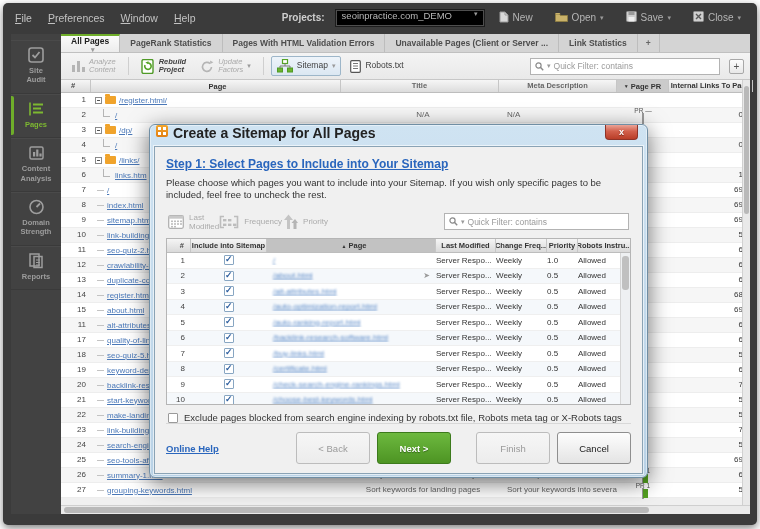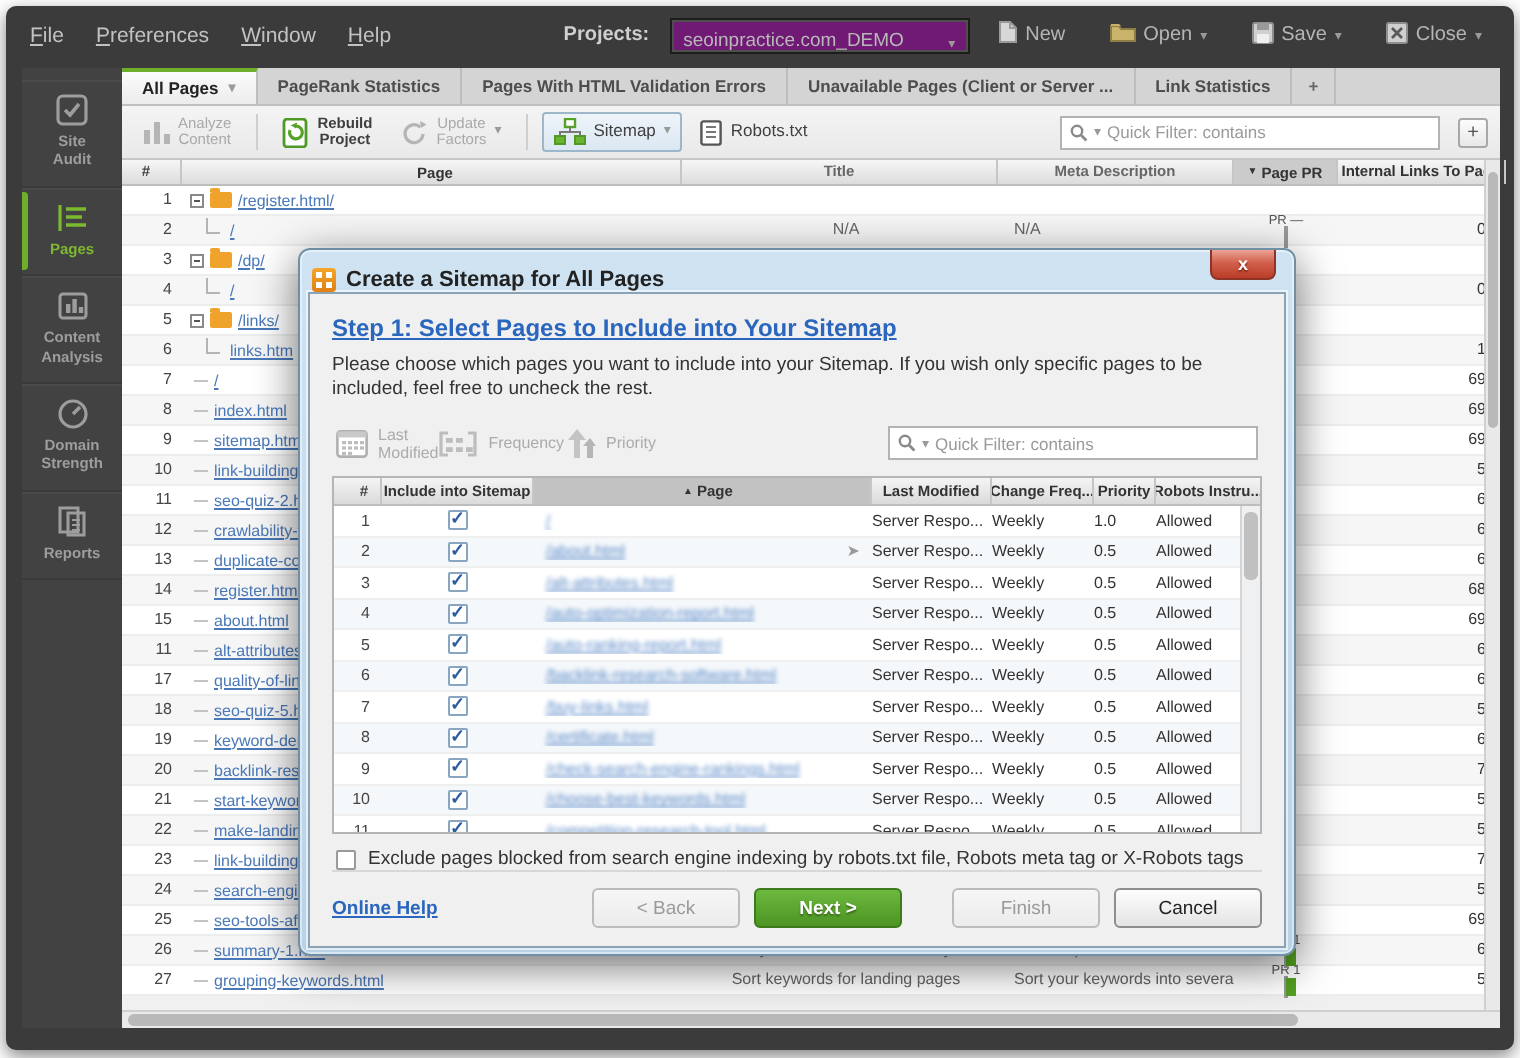--- a/index.html
+++ b/index.html
@@ -5,46 +5,46 @@
   * { margin:0; padding:0; box-sizing:border-box; }
   html,body { width:760px; height:529px; background:#fff; font-family:"Liberation Sans",sans-serif; overflow:hidden; }
   .window { position:relative; margin:3px; width:754px; height:522px; background:#3b3b3b; border-radius:5px; box-shadow:0 3px 9px rgba(0,0,0,.5); overflow:hidden; }
 
   
   .menubar { height:29px; display:flex; align-items:center; padding:0 12px; color:#c2c2c2; font-size:10.5px; }
   .menu-item { margin-right:16px; cursor:default; }
   .menu-item u { text-decoration:underline; }
   .mb-right { margin-left:auto; display:flex; align-items:center; gap:10px; }
   .projects-label { color:#cfcfcf; font-weight:bold; font-size:10px; }
-  .project-select { width:150px; height:18px; background:#701a75; border:1px solid #1c1c1c; box-shadow:0 0 0 1px #4e4e4e inset; color:#b8b8b8; font-size:9.5px; display:flex; align-items:flex-end; padding:0 6px; }
+  .project-select { width:150px; height:18px; background:#000000; border:1px solid #1c1c1c; box-shadow:0 0 0 1px #4e4e4e inset; color:#b8b8b8; font-size:9.5px; display:flex; align-items:flex-start; padding:0 6px; }
   .project-select .caret { margin-left:auto; }
   .action-btn { display:flex; align-items:center; gap:4px; color:#b5b5b5; font-size:10px; padding:2px 4px; }
   .caret { font-size:7px; color:#9a9a9a; }
 
   
   .main { position:absolute; top:31px; left:8px; right:7px; bottom:11px; display:flex; }
   .sidebar { width:50px; background:#424242; display:flex; flex-direction:column; padding-top:6px; }
   .side-item { position:relative; padding:7px 1px 8px; text-align:center; color:#9d9d9d; font-size:7.5px; font-weight:bold; line-height:1.25; border-bottom:1px solid #3a3a3a; box-shadow:0 1px 0 #4a4a4a inset; }
   .side-item svg { display:block; margin:0 auto 3px; }
   .side-item.active { color:#7db831; }
   .side-item.active .abar { position:absolute; left:0; top:2px; bottom:2px; width:3px; background:#6fae2a; border-radius:0 2px 2px 0; }
   .content { flex:1; min-width:0; background:#f0f0f0; display:flex; flex-direction:column; position:relative; }
 
   
   .tabbar { height:19px; background:#d4d4d4; display:flex; align-items:stretch; border-bottom:1px solid #c0c0c0; font-size:8.5px; color:#4d4d4d; }
   .tab { display:flex; align-items:center; padding:0 10px; border-right:1px solid #bdbdbd; font-weight:bold; white-space:nowrap; overflow:hidden; }
-  .tab.active { background:linear-gradient(#fbfbfb,#ececec); border-top:2px solid #6fae2a; color:#222; }
+  .tab.active { background:linear-gradient(#fbfbfb,#ececec); border-top:2px solid #6fae2a; color:#222;flex-direction:column; }
   .tab.add { font-weight:bold; color:#666; padding:0 8px; }
   .tab .caret { margin-left:5px; }
 
   
   .toolbar { height:27px; background:linear-gradient(#f4f4f4,#e9e9e9); border-bottom:1px solid #c7c7c7; display:flex; align-items:center; padding:0 6px; gap:4px; font-size:7.5px; }
   .tbtn { display:flex; align-items:center; gap:4px; padding:2px 5px; color:#3f3f3f; line-height:1.1; }
   .tbtn.disabled { color:#a9a9a9; }
-  .tbtn .lbl { text-align:center; }
+  .tbtn .lbl { text-align:left;font-style:italic; }
   .tbtn.pressed { border:1px solid #9db6c9; background:linear-gradient(#eef4fa,#dbe7f2); border-radius:2px; }
   .tsep { width:1px; height:18px; background:#cfcfcf; margin:0 3px; }
   .searchbox { margin-left:auto; width:190px; height:17px; background:#fff; border:1px solid #b3b3b3; display:flex; align-items:center; padding:0 4px; gap:3px; }
   .searchbox .ph { color:#9a9a9a; font-size:8.5px; }
   .plusbtn { width:15px; height:15px; border:1px solid #a8a8a8; background:linear-gradient(#fcfcfc,#e8e8e8); border-radius:2px; font-size:10px; color:#555; display:flex; align-items:center; justify-content:center; margin-left:5px; }
 
   
   .tablewrap { flex:1; display:flex; flex-direction:column; min-height:0; position:relative; }
   .thead { display:flex; height:13px; background:linear-gradient(#f6f6f6,#dcdcdc); border-bottom:1px solid #bdbdbd; font-size:7.5px; font-weight:bold; color:#333; }
   .thead .cell { display:flex; align-items:center; justify-content:center; border-right:1px solid #c6c6c6; overflow:hidden; white-space:nowrap; }
@@ -71,21 +71,21 @@
   .prbadge .prtxt { font-size:6.5px; color:#555; display:block; line-height:6px; }
   .prbar { width:26px; height:4px; border:1px solid #9a9a9a; background:#fff; position:relative; }
   .prbar i { position:absolute; left:0; top:0; bottom:0; background:#54a021; display:block; }
   .vscroll { position:absolute; right:0; top:0; bottom:0; width:8px; background:#e9e9e9; border-left:1px solid #d0d0d0; }
   .vscroll .thumb { position:absolute; left:1px; right:1px; top:6px; height:128px; background:#b9b9b9; border-radius:3px; }
   .hscroll { height:9px; background:#eaeaea; border-top:1px solid #cfcfcf; position:relative; }
   .hscroll .thumb { position:absolute; left:3px; top:1px; bottom:1px; width:585px; background:#b9b9b9; border-radius:3px; }
 
   
   .modal { position:absolute; left:146px; top:121px; width:499px; height:354px; background:linear-gradient(#cfe3f2,#b9d2e6); border:1px solid #708ea4; border-radius:6px; padding:0 4px 4px; box-shadow:0 5px 22px rgba(0,0,0,.55), 0 0 0 1px rgba(255,255,255,.45) inset; z-index:10; }
-  .m-titlebar { height:21px; display:flex; align-items:flex-end; gap:5px; padding:0 2px; font-size:11px; font-weight:bold; color:#222; }
+  .m-titlebar { height:21px; display:flex; align-items:flex-start; gap:5px; padding:0 2px; font-size:14px; font-weight:bold; color:#222; }
   .m-appicon { width:12px; height:12px; background:linear-gradient(#f5a62b,#e07f12); border-radius:2px; position:relative; flex-shrink:0; }
   .m-appicon:before { content:""; position:absolute; left:2px; top:2px; width:3px; height:3px; background:#fff; box-shadow:5px 5px 0 #fff, 0 5px 0 #fff, 5px 0 0 #fff; }
   .m-close { position:absolute; top:0; right:9px; width:33px; height:15px; background:linear-gradient(#eba396,#d2604c 45%,#b93d28); border:1px solid #8e3328; border-top:none; border-radius:0 0 4px 4px; color:#fff; font-size:9px; font-weight:bold; text-align:center; line-height:14px; text-shadow:0 1px 1px #7a2417; }
   .m-body { background:#f0f0f0; border:1px solid #8aa3b5; box-shadow:0 0 0 1px rgba(255,255,255,.6); height:328px; display:flex; flex-direction:column; padding:8px 11px 9px; }
   .m-step { color:#2a66bd; font-size:12px; font-weight:bold; margin:2px 0 6px;text-decoration:underline; }
   .m-desc { font-size:9.5px; color:#333; line-height:1.3; margin-bottom:7px; }
   .m-toolbar { display:flex; align-items:center; padding:4px 2px 7px; font-size:8px; color:#ababab; }
   .m-tool { display:flex; align-items:center; gap:5px; line-height:1.15; }
   .m-search { margin-left:auto; width:185px; height:17px; background:#fff; border:1px solid #b3b3b3; display:flex; align-items:center; padding:0 4px; gap:3px; }
   .m-search .ph { color:#9a9a9a; font-size:8.5px; }
@@ -109,21 +109,21 @@
   .checkbox { width:10px; height:10px; border:1px solid #88a6c2; background:#fff; border-radius:1px; position:relative; }
   .checkbox.checked:before { content:"\2713"; position:absolute; left:0px; top:-2px; font-size:9px; color:#2d5e9e; font-weight:bold; }
   .m-vscroll { position:absolute; right:0; top:14px; bottom:0; width:10px; background:#eef0f2; border-left:1px solid #d5d5d5; }
   .m-vscroll .thumb { position:absolute; left:1px; right:1px; top:3px; height:34px; background:#c0c0c0; border-radius:3px; }
 
   .m-exclude { display:flex; align-items:center; gap:6px; font-size:9.5px; color:#333; padding:7px 2px 0; }
   .m-exclude .checkbox { border-color:#9a9a9a; }
   .m-footer { margin-top:auto; display:flex; align-items:center; border-top:1px solid #d8d8d8; padding-top:8px; }
   .m-help { font-size:9.5px; color:#2a66bd; text-decoration:underline; font-weight:bold; }
   .m-btns { margin-left:auto; display:flex; gap:7px; }
-  .btn { width:74px; height:20px; font-size:9.5px; display:flex; align-items:center; justify-content:center; border-radius:3px; border:1px solid #8e8e8e; background:linear-gradient(#fdfdfd,#e4e4e4); color:#222; }
+  .btn { width:74px; height:32px; font-size:9.5px; display:flex; align-items:center; justify-content:center; border-radius:3px; border:1px solid #8e8e8e; background:linear-gradient(#fdfdfd,#e4e4e4); color:#222; }
   .btn.disabled { border-color:#bcbcbc; background:linear-gradient(#f6f6f6,#ececec); color:#9a9a9a; }
   .btn.primary { background:linear-gradient(#6db93f,#4d9423); border-color:#3c7a1c; color:#fff; font-weight:bold; text-shadow:0 1px 1px #35661a; margin-right:18px; }
   svg { flex-shrink:0; }
 </style>
 </head>
 <body>
 
 <div class="window">
 
   <div class="menubar">

